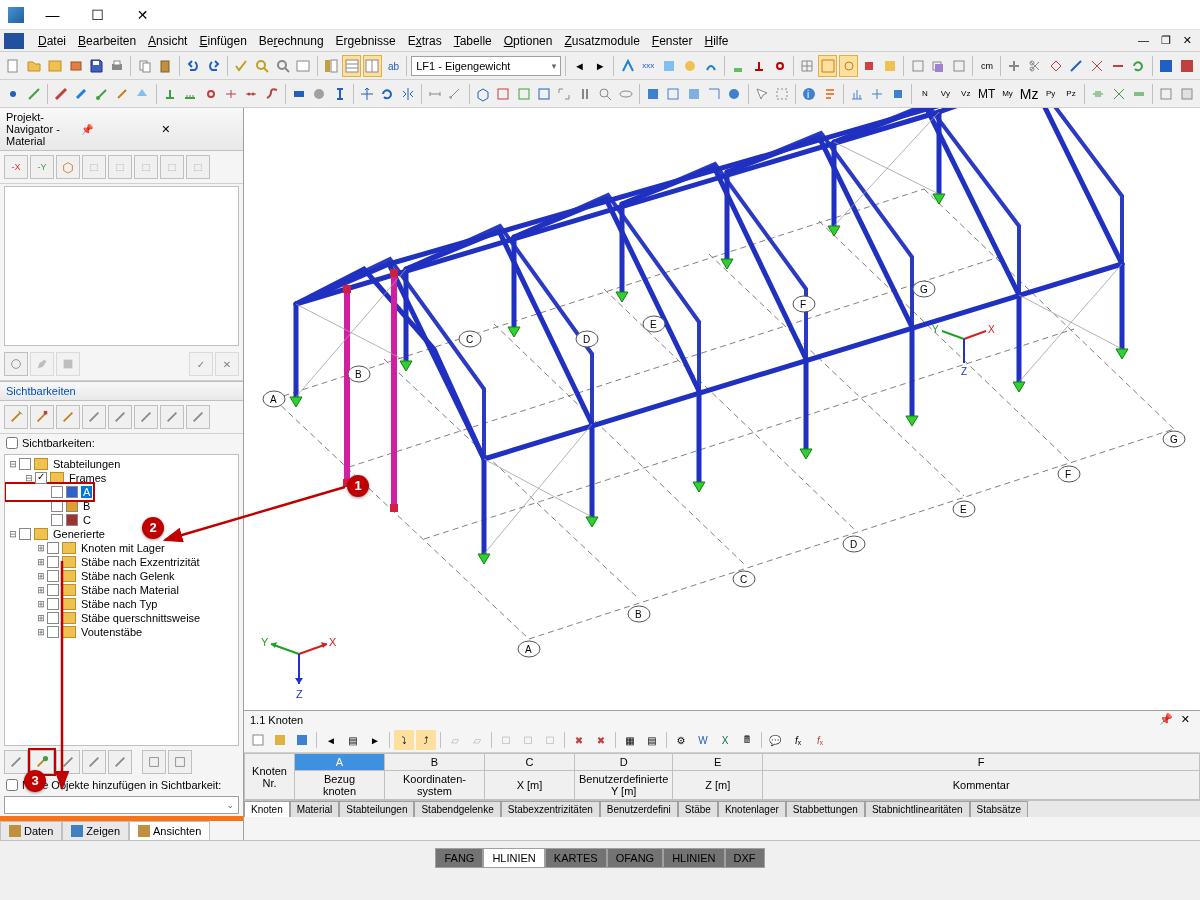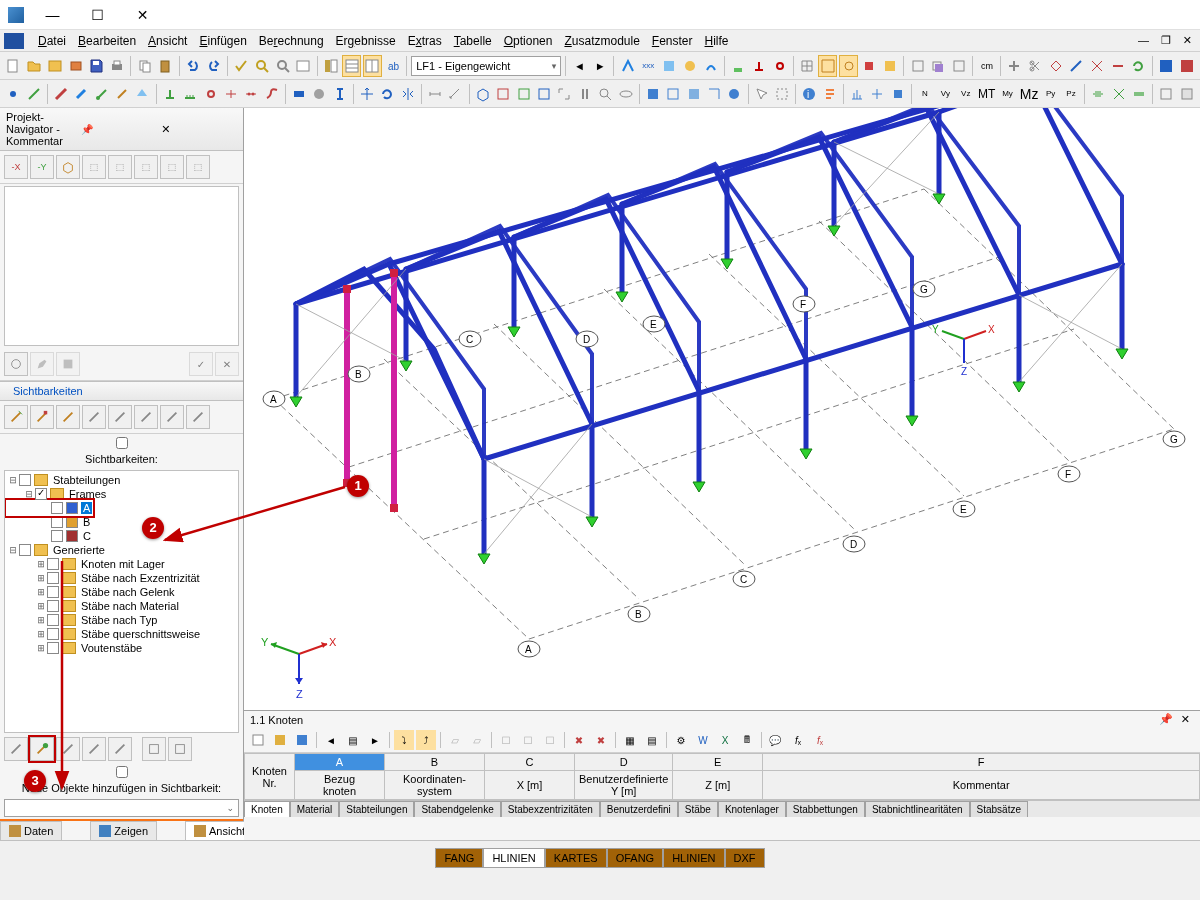--- a/index.html
+++ b/index.html
@@ -35,39 +35,39 @@
 
 
 .panel-title { background: linear-gradient(#f8f8f8,#e8e8e8); padding: 3px 6px; font-size: 11px; border-bottom: 1px solid #c0c0c0; display: flex; align-items: center; }
 .panel-title span { flex: 1; }
 .panel-close { cursor: pointer; padding: 0 4px; }
 .small-toolbar { padding: 4px; display: flex; gap: 2px; border-bottom: 1px solid #d0d0d0; }
 .small-btn { width: 24px; height: 24px; border: 1px solid #c0c0c0; background: #f0f0f0; cursor: pointer; display: flex; align-items: center; justify-content: center; font-size: 10px; }
 .sidebar-label { padding: 4px 6px; font-size: 11px; }
 .sidebar-blank { flex: 0 0 160px; background: #fff; border: 1px solid #c0c0c0; margin: 2px 4px; }
 
-.section-title { background: linear-gradient(#f8f8f8,#e8e8e8); padding: 3px 13px; font-size: 11px; color: #0050c0; border-top: 1px solid #c0c0c0; border-bottom: 1px solid #c0c0c0; }
+.section-title { background: linear-gradient(#f8f8f8,#e8e8e8); padding: 3px 6px; font-size: 11px; color: #0050c0; border-top: 1px solid #c0c0c0; border-bottom: 1px solid #c0c0c0; }
 
 
 .tree { background: #fff; border: 1px solid #c0c0c0; margin: 2px 4px; flex: 1; overflow: auto; padding: 2px; font-size: 11px; }
 .tree-node { display: flex; align-items: center; padding: 1px 0; white-space: nowrap; }
 .tree-toggle { width: 12px; text-align: center; cursor: pointer; color: #666; font-size: 9px; }
 .tree-check { width: 12px; height: 12px; border: 1px solid #888; margin-right: 3px; background: #fff; }
 .tree-folder { width: 14px; height: 12px; background: #f0c050; border: 1px solid #c09020; margin-right: 3px; }
 .tree-colorbox { width: 12px; height: 12px; margin-right: 3px; border: 1px solid #888; }
 .tree-label { padding: 0 2px; }
 .tree-label.selected { background: #0078d7; color: #fff; }
 .highlighted-node { outline: 2px solid #c00000; outline-offset: 1px; }
 
 
-.check-row { display: flex; align-items: center; padding: 3px 6px; gap: 4px; flex-direction: column; }
+.check-row { display: flex; align-items: center; padding: 3px 6px; gap: 4px; }
 .check-row input { width: 12px; height: 12px; }
 
 
-.sidebar-tabs { display: flex; border-top: 2px solid #f97316; gap: 28px; }
+.sidebar-tabs { display: flex; border-top: 5px solid #f97316; }
 .sidebar-tab { padding: 3px 8px; border: 1px solid #c0c0c0; border-bottom: none; background: #e8e8e8; font-size: 11px; cursor: pointer; display: flex; align-items: center; gap: 3px; }
 .sidebar-tab.active { background: #fff; }
 .sidebar-tab .tab-icon { width: 12px; height: 12px; background: #4080c0; }
 
 
 .viewport { flex: 1; background: #fff; position: relative; overflow: hidden; }
 .model-svg { width: 100%; height: 100%; }
 
 
 .annotation { position: absolute; width: 22px; height: 22px; background: #c00000; border-radius: 50%; color: #fff; font-weight: bold; text-align: center; line-height: 22px; font-size: 13px; z-index: 50; box-shadow: 0 1px 3px rgba(0,0,0,0.4); }
@@ -84,21 +84,21 @@
 .data-table th, .data-table td { border: 1px solid #c0c0c0; padding: 2px 4px; text-align: center; background: #f0f0f0; font-weight: normal; }
 .data-table th.col-a { background: #4090e0; color: #fff; }
 
 .table-tabs { display: flex; border-top: 1px solid #c0c0c0; background: #e8e8e8; overflow: hidden; }
 .table-tab { padding: 2px 6px; border: 1px solid #a0a0a0; border-bottom: none; background: #e0e0e0; font-size: 10px; cursor: pointer; white-space: nowrap; }
 .table-tab.active { background: #fff; }
 
 
 .status-bar { height: 34px; background: #f0f0f0; border-top: 1px solid #c0c0c0; display: flex; align-items: center; padding: 0 8px; }
 .status-center { margin: 0 auto; display: flex; }
-.status-tab { padding: 3px 8px; border: 1px solid #a0a0a0; background: #a16207; font-size: 11px; cursor: pointer; }
+.status-tab { padding: 3px 8px; border: 1px solid #a0a0a0; background: #737373; font-size: 11px; cursor: pointer; }
 .status-tab.active { background: #fff; }
 
 
 .vis-btn-row { padding: 2px 4px; display: flex; gap: 2px; }
 .vis-btn-row .small-btn.hl { outline: 2px solid #c00000; }
 
 
 .grid-label { font-size: 10px; }
 
 </style>
@@ -643,21 +643,21 @@
       <svg class="icon" viewBox="0 0 16 16">
         <rect x="3" y="3" width="10" height="10" fill="#e0e0e0" stroke="#888"></rect>
       </svg>
     </div>
 </div>
 
 <div class="main-area">
 
   <div class="sidebar">
     <div class="panel-title">
-      <span>Projekt-Navigator - Kommentar</span>
+      <span>Projekt-Navigator - Material</span>
       <span class="panel-close" style="font-size:10px">📌</span>
       <span class="panel-close">✕</span>
     </div>
     <div class="small-toolbar">
       <div class="small-btn" style="color:#c04040;font-size:9px">-X</div>
       <div class="small-btn" style="color:#40a040;font-size:9px">-Y</div>
       <div class="small-btn">
           <svg width="14" height="14" viewBox="0 0 16 16">
             <path d="M3 6l5-3 5 3v6l-5 3-5-3z" fill="none" stroke="#c08020"></path>
           </svg>

